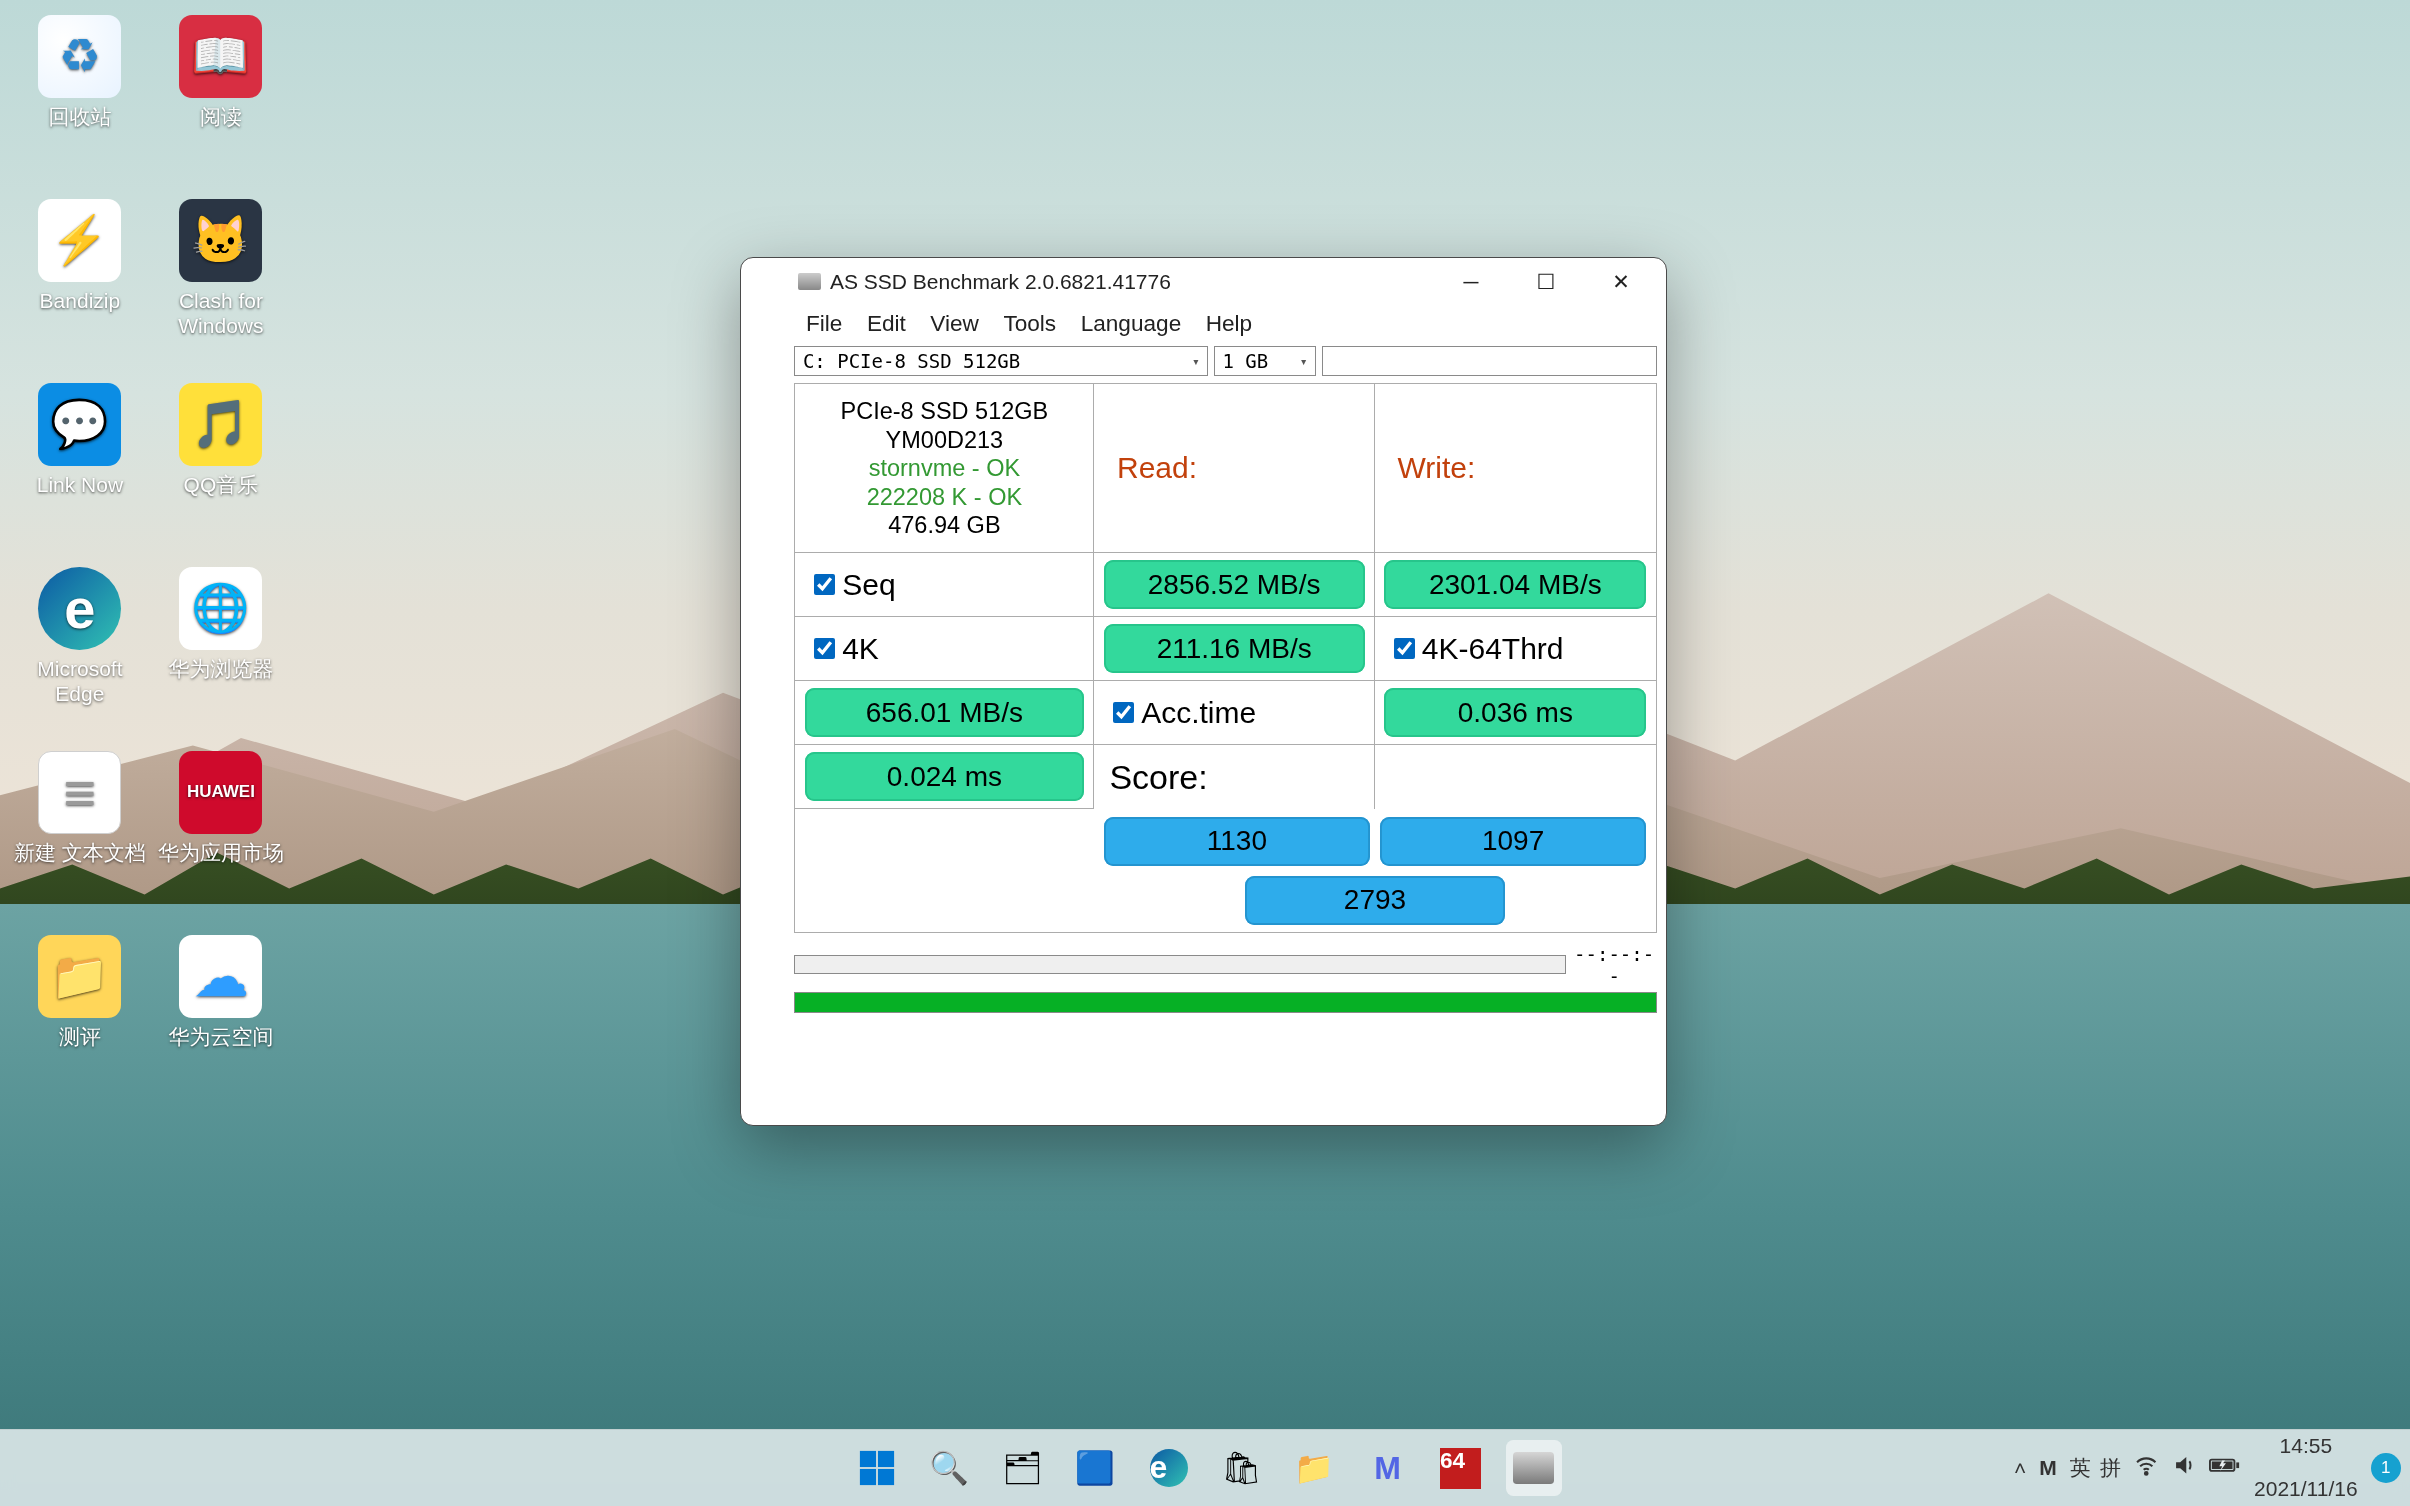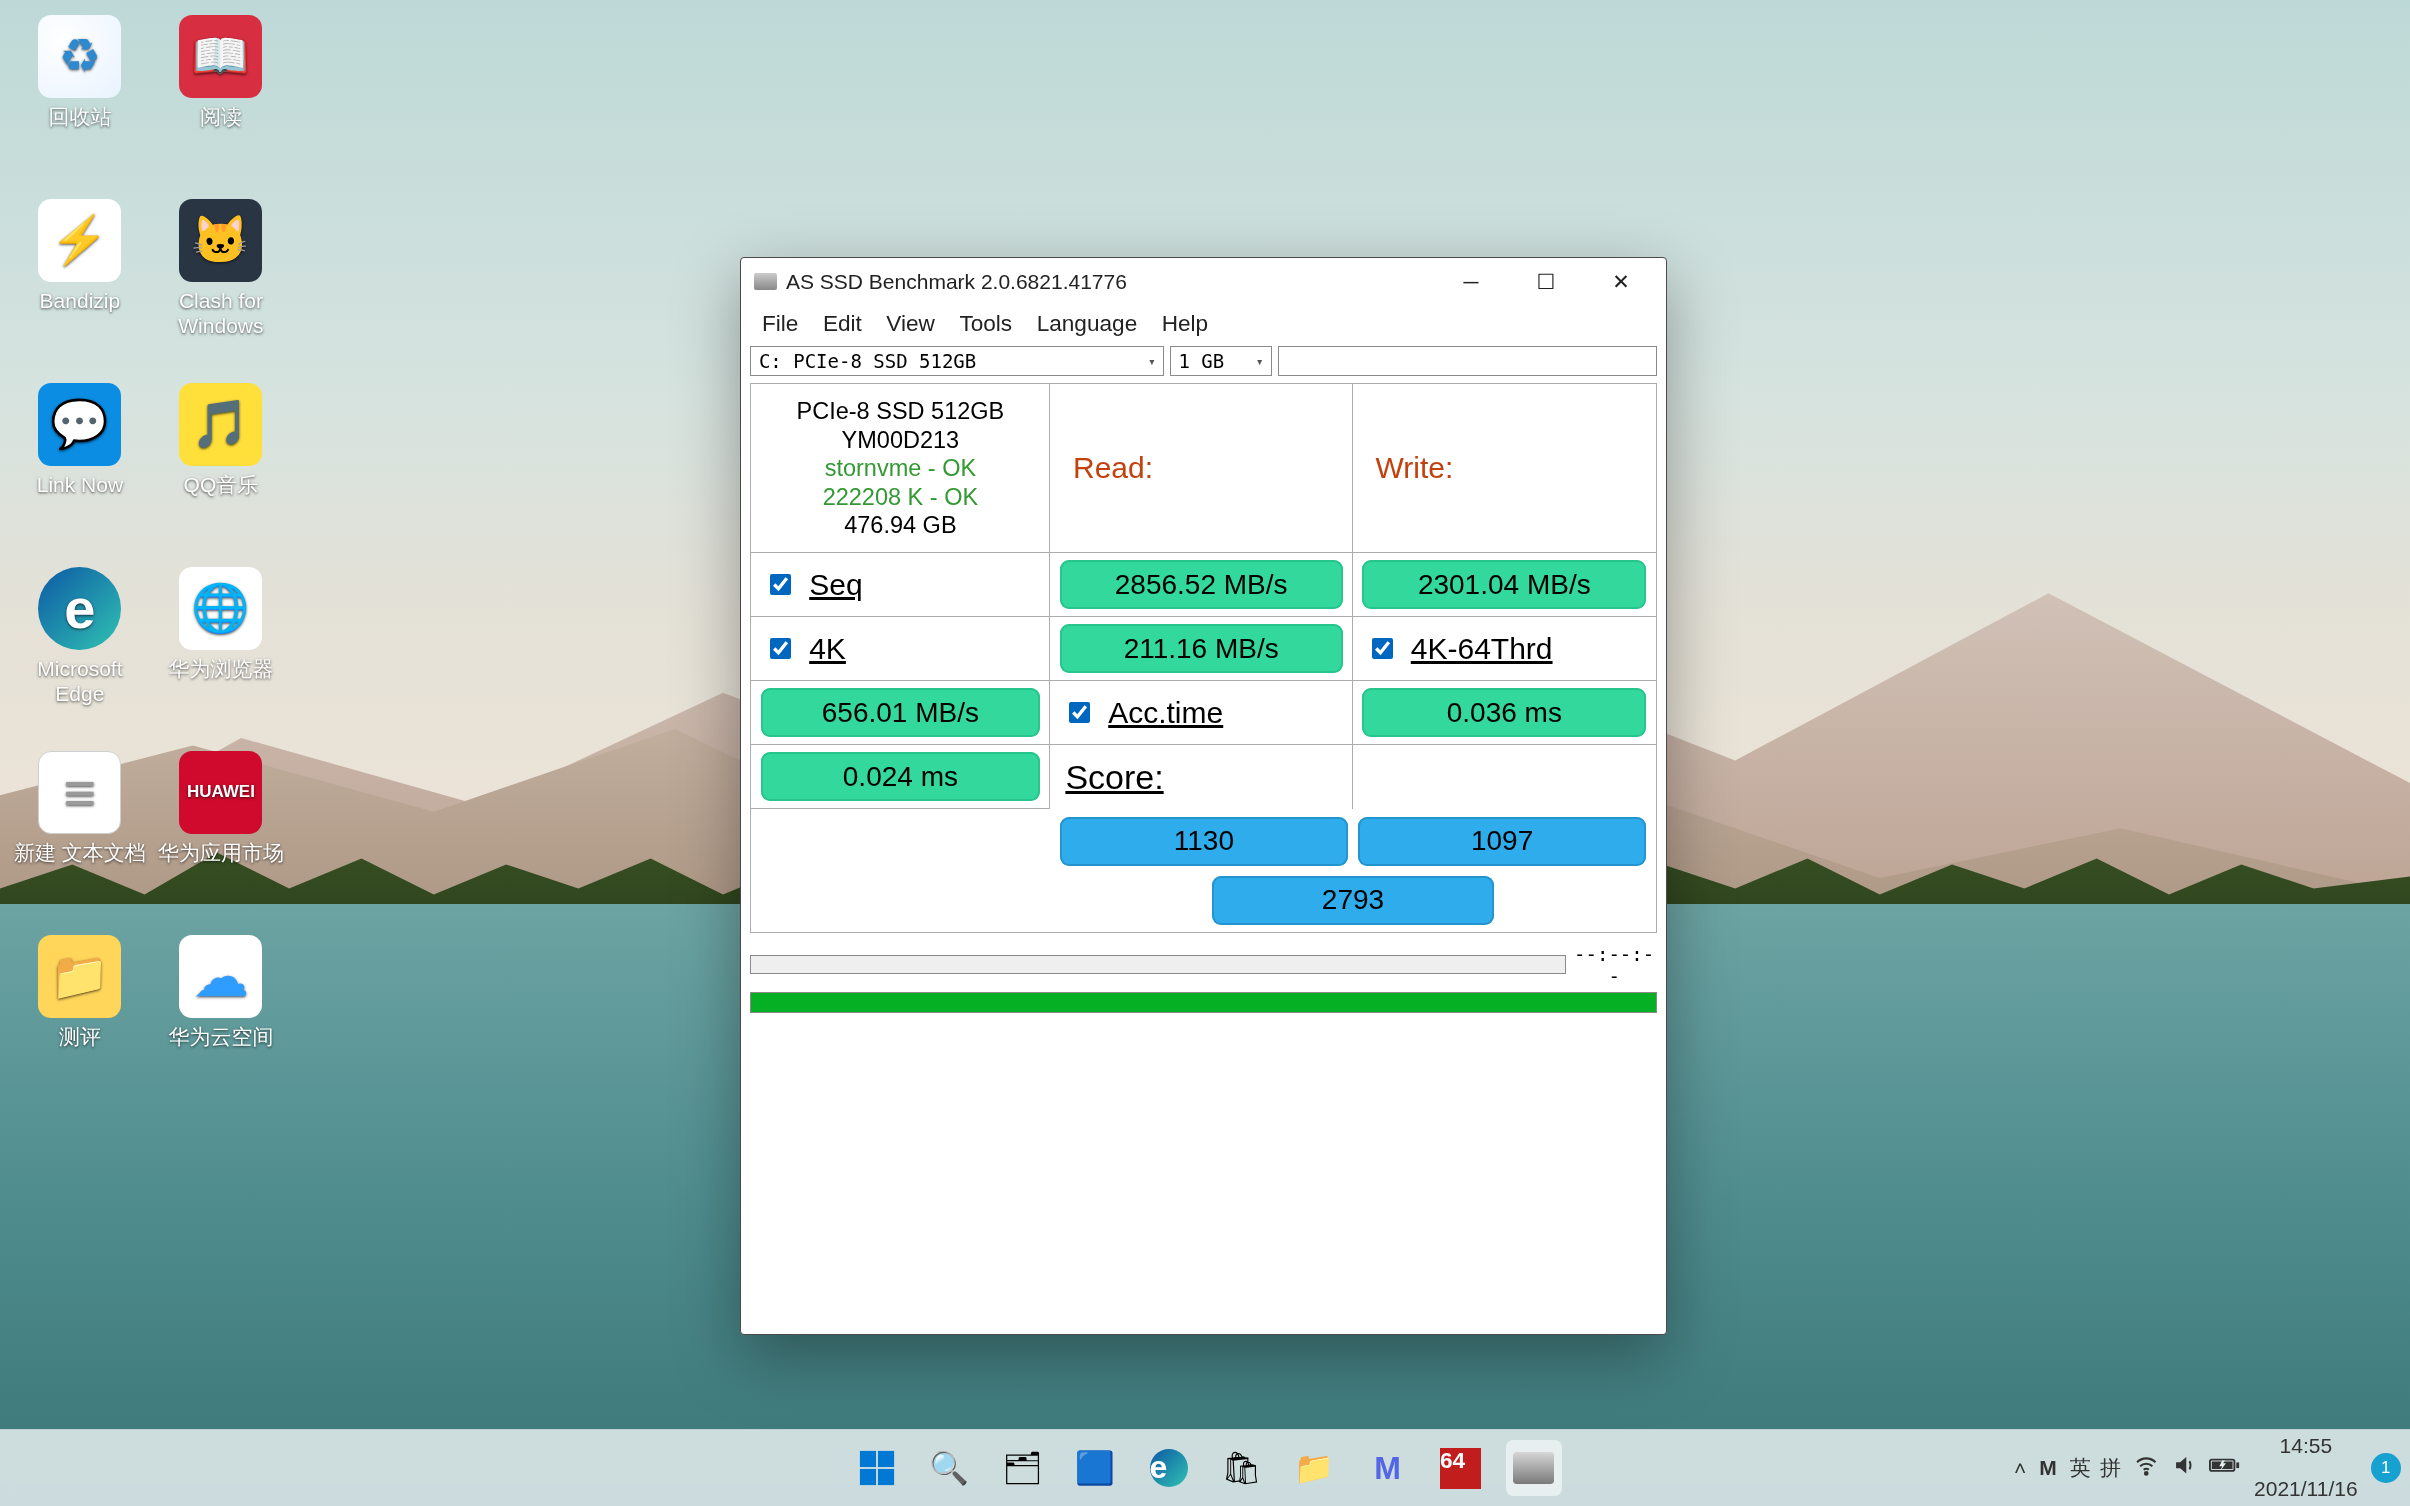--- a/index.html
+++ b/index.html
@@ -118,27 +118,28 @@
   .ic-folder::before { content: "📁"; }
   .ic-hwcloud { background: #fff; }
   .ic-hwcloud::before { content: "☁"; color: #2e9dff; font-size: 56px; }
 
   
   .window {
     position: absolute;
     left: 740px;
     top: 257px;
     width: 927px;
-    height: 1078px;
+    height: 869px;
     background: var(--win-bg);
     border: 1.7px solid #4a4a4a;
-    border-radius: 4px;
+    border-radius: 13px;
     box-shadow: 0 21px 66px rgba(0,0,0,.35);
     z-index: 5;
     overflow: hidden;
+    padding-left: 44px;
   }
   .titlebar {
     display: flex;
     align-items: center;
     height: 47px;
     padding: 0 7.5px 0 13px;
     border-bottom: 0px solid #e5e5e5;
   }
   .title-icon {
     width: 22.6px; height: 17px;
@@ -218,24 +219,23 @@
     align-items: flex-start;
     justify-content: center;
     padding: 11.3px 15px !important;
     min-height: 169px !important;
     font-size: 23.5px;
     line-height: 1.22;
   }
   .drive-info .ok { color: var(--status-green); }
   .hdr { color: #c2410c; font-size: 30px; padding-left: 22.6px !important; }
   .row-label {
-    gap: 14px;
+    gap: 3px;
     font-size: 30px;
     padding-left: 15px !important;
-    text-decoration: underline;
   }
   .row-label input[type=checkbox] {
     width: 21px; height: 21px;
     accent-color: #0067c0;
     margin-right: 3.8px;
   }
   .cell-result { padding: 5.6px 9.4px !important; }
   .pill {
     width: 100%;
     height: 49px;

